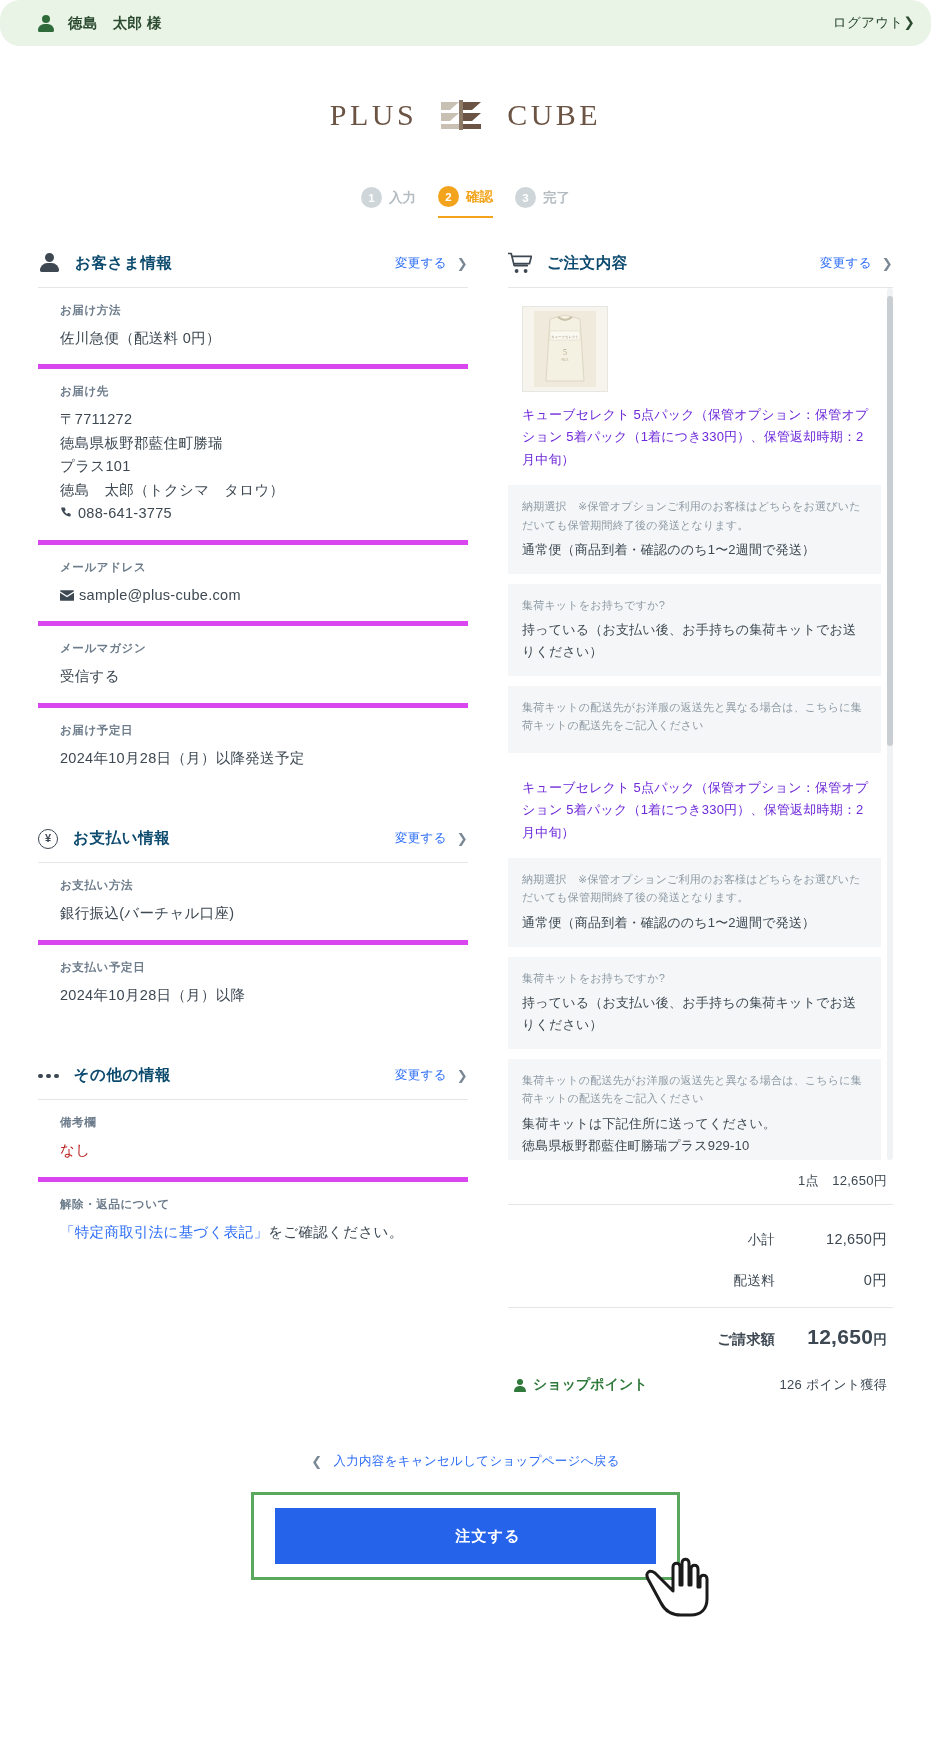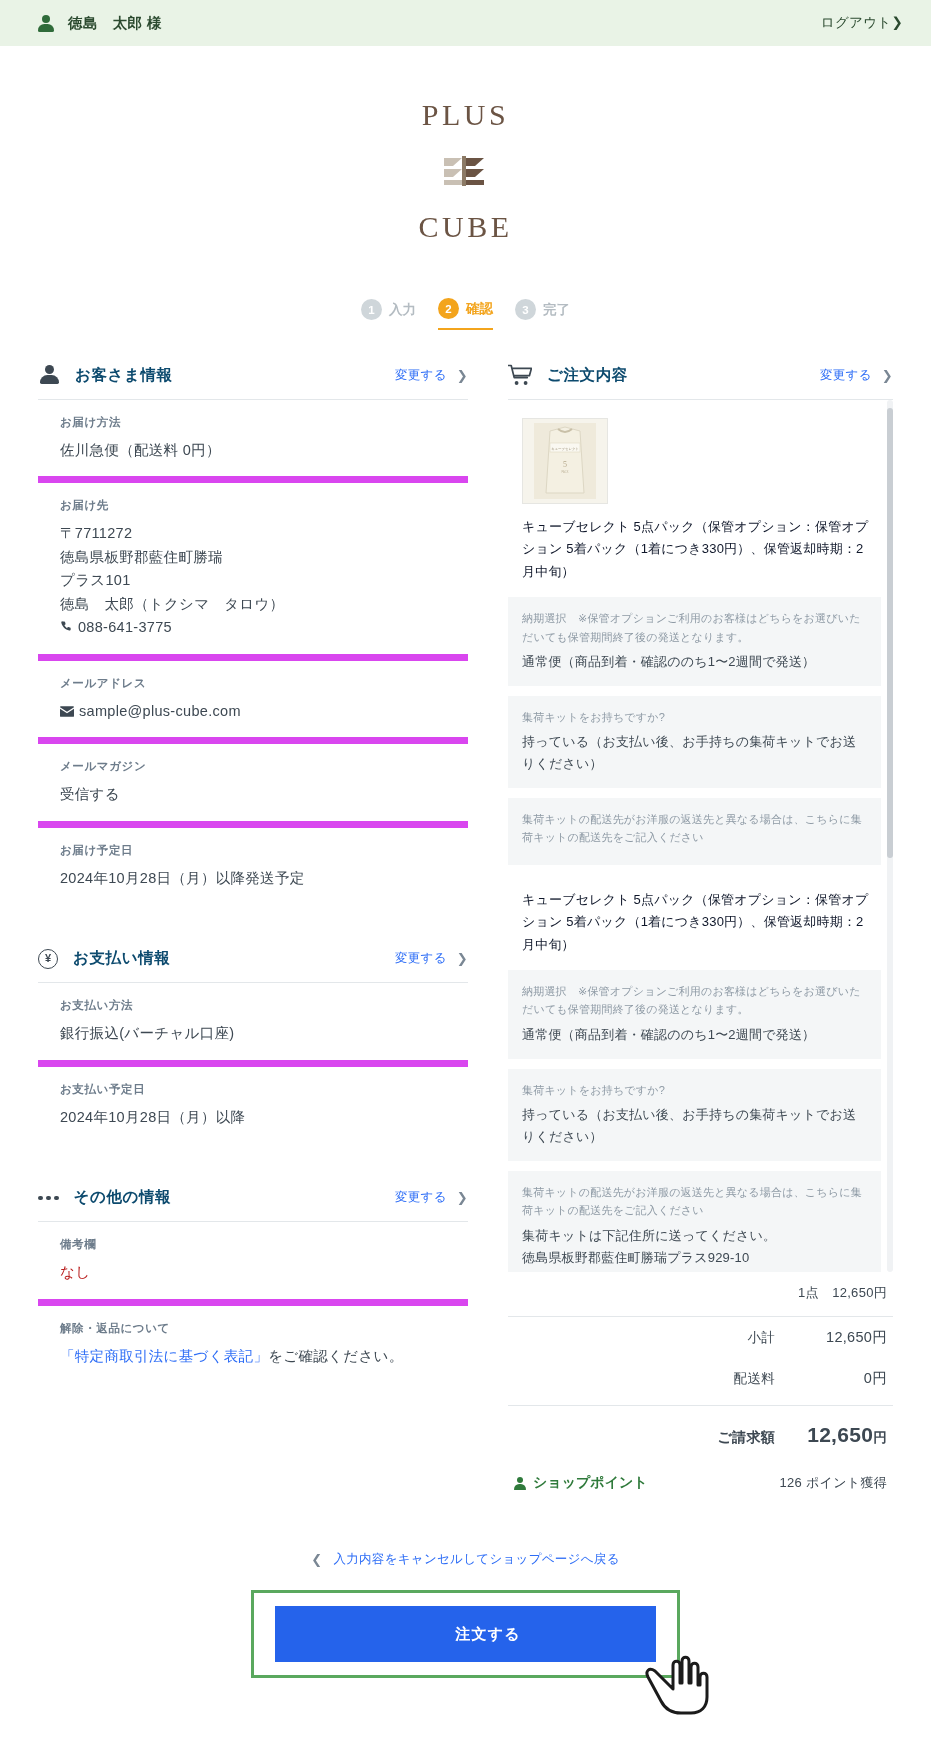--- a/index.html
+++ b/index.html
@@ -13,39 +13,40 @@
   }
   body { position: relative; width: 931px; min-height: 1760px; overflow: hidden; }
 
   
   .userbar {
     height: 46px;
     background: #e9f3e6;
     display: flex;
     align-items: center;
     justify-content: space-between;
-    padding: 0 28px 0 38px;
+    padding: 0 16px 0 38px;
+    border-radius: 20px;
   }
   .userbar-left { display: flex; align-items: center; gap: 14px; }
   .user-icon { width: 16px; height: 17px; position: relative; display: inline-block; }
   .user-icon::before {
     content: ""; position: absolute; left: 4px; top: 0;
     width: 8px; height: 8px; border-radius: 50%; background: #2f6b3a;
   }
   .user-icon::after {
     content: ""; position: absolute; left: 0; top: 9px;
     width: 16px; height: 8px; border-radius: 8px 8px 2px 2px; background: #2f6b3a;
   }
   .username { font-size: 14.5px; color: #2b4a2f; font-weight: 700; letter-spacing: .4px; }
   .logout { font-size: 13.5px; color: #2b4a2f; text-decoration: none; letter-spacing: .3px; }
 
   
   .brandwrap { text-align: center; padding-top: 52px; }
   .brand {
-    display: inline-flex; align-items: center; justify-content: center; gap: 22px; flex-direction: column;
+    display: inline-flex; align-items: center; justify-content: center; gap: 22px;
   }
   .brand-word {
     font-family: "Liberation Serif", "DejaVu Serif", serif;
     font-size: 30px; letter-spacing: 3.5px; color: #6b5444;
   }
   .brand-mark { display: inline-block; width: 46px; height: 34px; }
 
   
   .steps {
     margin-top: 54px; display: flex; align-items: center;
@@ -85,21 +86,21 @@
   .ic-person::after  { content:""; position:absolute; left:2px; top:11px; width:19px; height:9px; border-radius:9px 9px 2px 2px; background:#3d4852; }
   .ic-yen {
     border:1.6px solid #3d4852; border-radius:50%; width:20px; height:20px;
     font-size:11px; line-height:17px; text-align:center; font-weight:700; color:#3d4852;
   }
   .ic-dots { display:flex; align-items:center; gap:3.5px; width:auto; height:auto; }
   .ic-dots i { width:4.5px; height:4.5px; border-radius:50%; background:#3d4852; display:block; }
   .ic-cart { width:24px; height:22px; }
 
   
-  .field { padding: 15px 0 14px 22px; border-bottom: 7px solid #d946ef; }
+  .field { padding: 15px 0 14px 22px; border-bottom: 5px solid #d946ef; }
   .field:last-child { border-bottom: none; }
   .field.nb { border-bottom: none; }
   .flabel { font-size: 11.5px; font-weight: 700; color: #6d7c8b; letter-spacing: .6px; margin-bottom: 9px; }
   .fval { font-size: 14.5px; color: #3d4852; line-height: 1.62; letter-spacing: .3px; }
   .fval.muted { color: #b91c1c; }
   .fval .mini-ic { display:inline-block; margin-right:5px; position:relative; top:1px; }
   .link-blue { color: #2d6df6; text-decoration: none; }
 
   .sec-gap { height: 44px; }
 
@@ -114,29 +115,29 @@
   .scroll-track {
     position: absolute; right: 0; top: 0; width: 6px; height: 100%;
     background: #f0f2f4; border-radius: 3px;
   }
   .prod-thumb {
     width: 86px; height: 86px; margin: 18px 0 12px 14px;
     border: 1px solid #e6e6e2; background: #f6f4ec;
     display: flex; align-items: center; justify-content: center; overflow: hidden;
   }
   .prod-name {
-    font-size: 13px; line-height: 1.72; color: #0f172a;
+    font-size: 13px; line-height: 1.72; color: #6d28d9;
     padding: 0 6px 14px 14px; letter-spacing: .2px;
   }
   .opt-box { background: #f4f6f7; padding: 12px 14px 13px 14px; margin-bottom: 10px; }
   .opt-q { font-size: 11px; color: #8e9aa5; line-height: 1.68; letter-spacing: .2px; margin-bottom: 5px; }
   .opt-a { font-size: 13px; color: #3d4852; line-height: 1.68; letter-spacing: .2px; }
   .qty-line { text-align: right; font-size: 13px; color: #3d4852; padding: 12px 6px 14px 0; letter-spacing: .3px; }
 
-  .totals { border-top: 1px solid #e3e7ea; padding-top: 0; }
+  .totals { border-top: 1px solid #e3e7ea; padding-top: 14px; }
   .trow { display: flex; justify-content: flex-end; align-items: baseline; gap: 26px; padding: 11px 6px 11px 0; }
   .tlabel { font-size: 13.5px; color: #3d4852; letter-spacing: .3px; }
   .tval { font-size: 14.5px; color: #3d4852; min-width: 86px; text-align: right; letter-spacing: .3px; }
   .trow.grand { border-top: 1px solid #e3e7ea; padding-top: 17px; margin-top: 6px; }
   .trow.grand .tlabel { font-weight: 700; font-size: 14px; }
   .trow.grand .tval { font-size: 21px; font-weight: 700; }
   .trow.grand .tval .yen { font-size: 13.5px; font-weight: 700; }
   .points-row { display: flex; justify-content: space-between; align-items: center; padding: 16px 6px 0 6px; }
   .points-left { display: flex; align-items: center; gap: 7px; font-size: 14px; color: #2f7a3b; font-weight: 700; }
   .pt-ic { width: 12px; height: 13px; position: relative; display: inline-block; }

